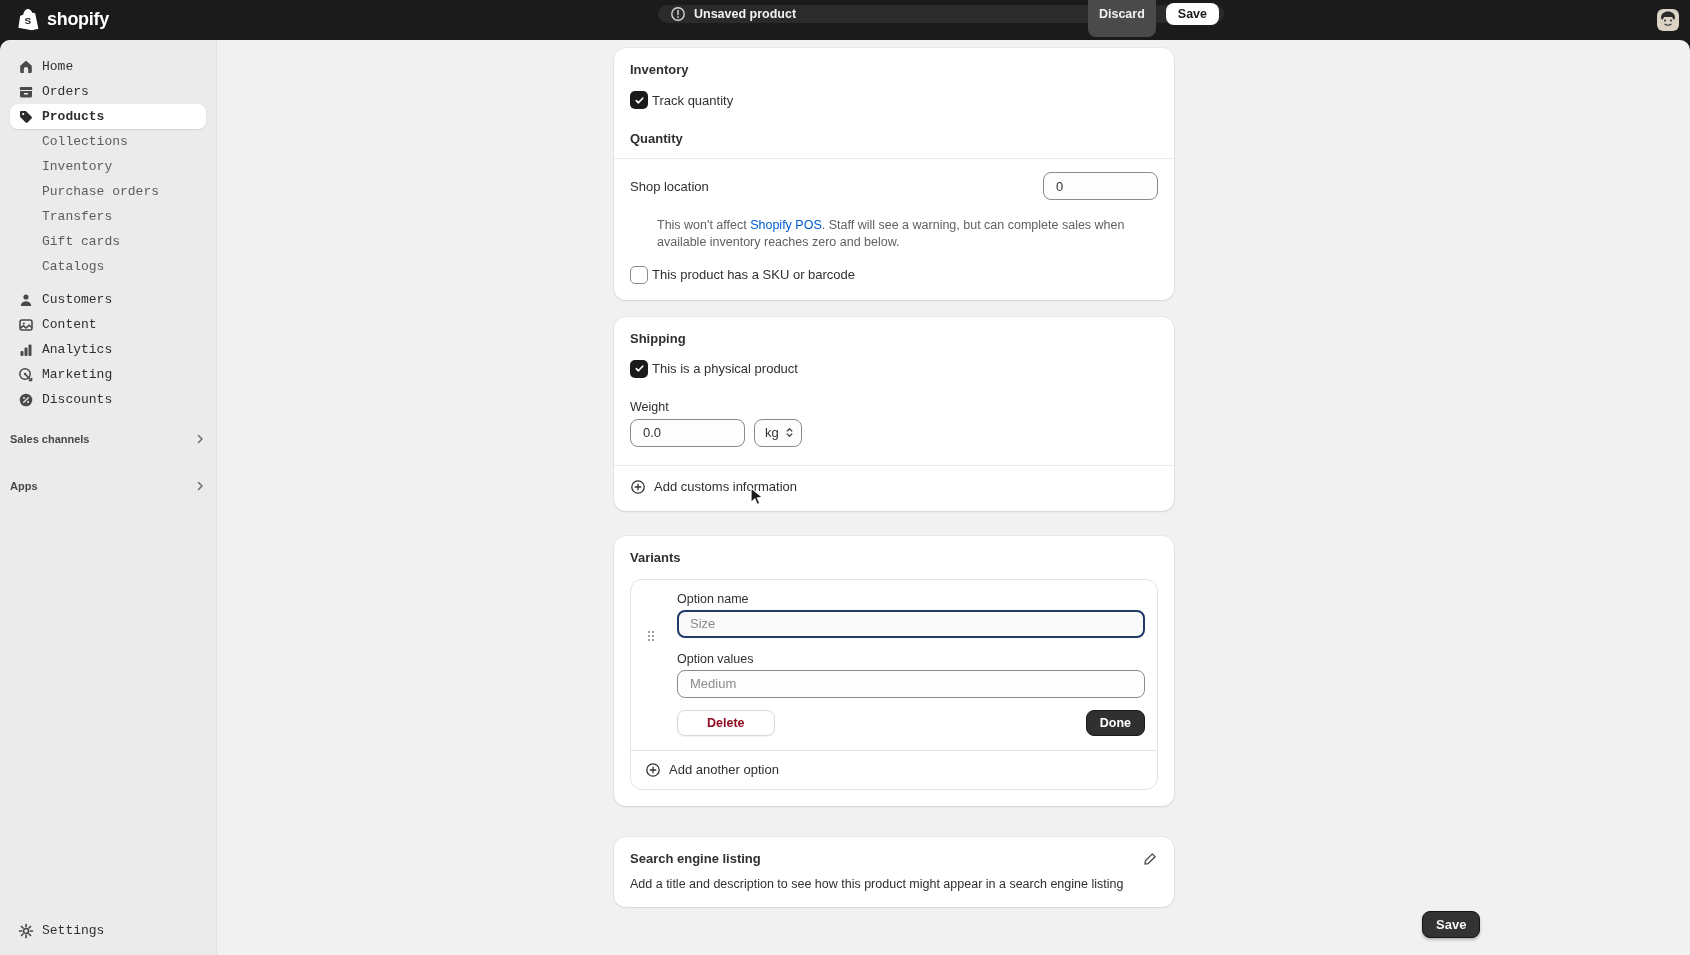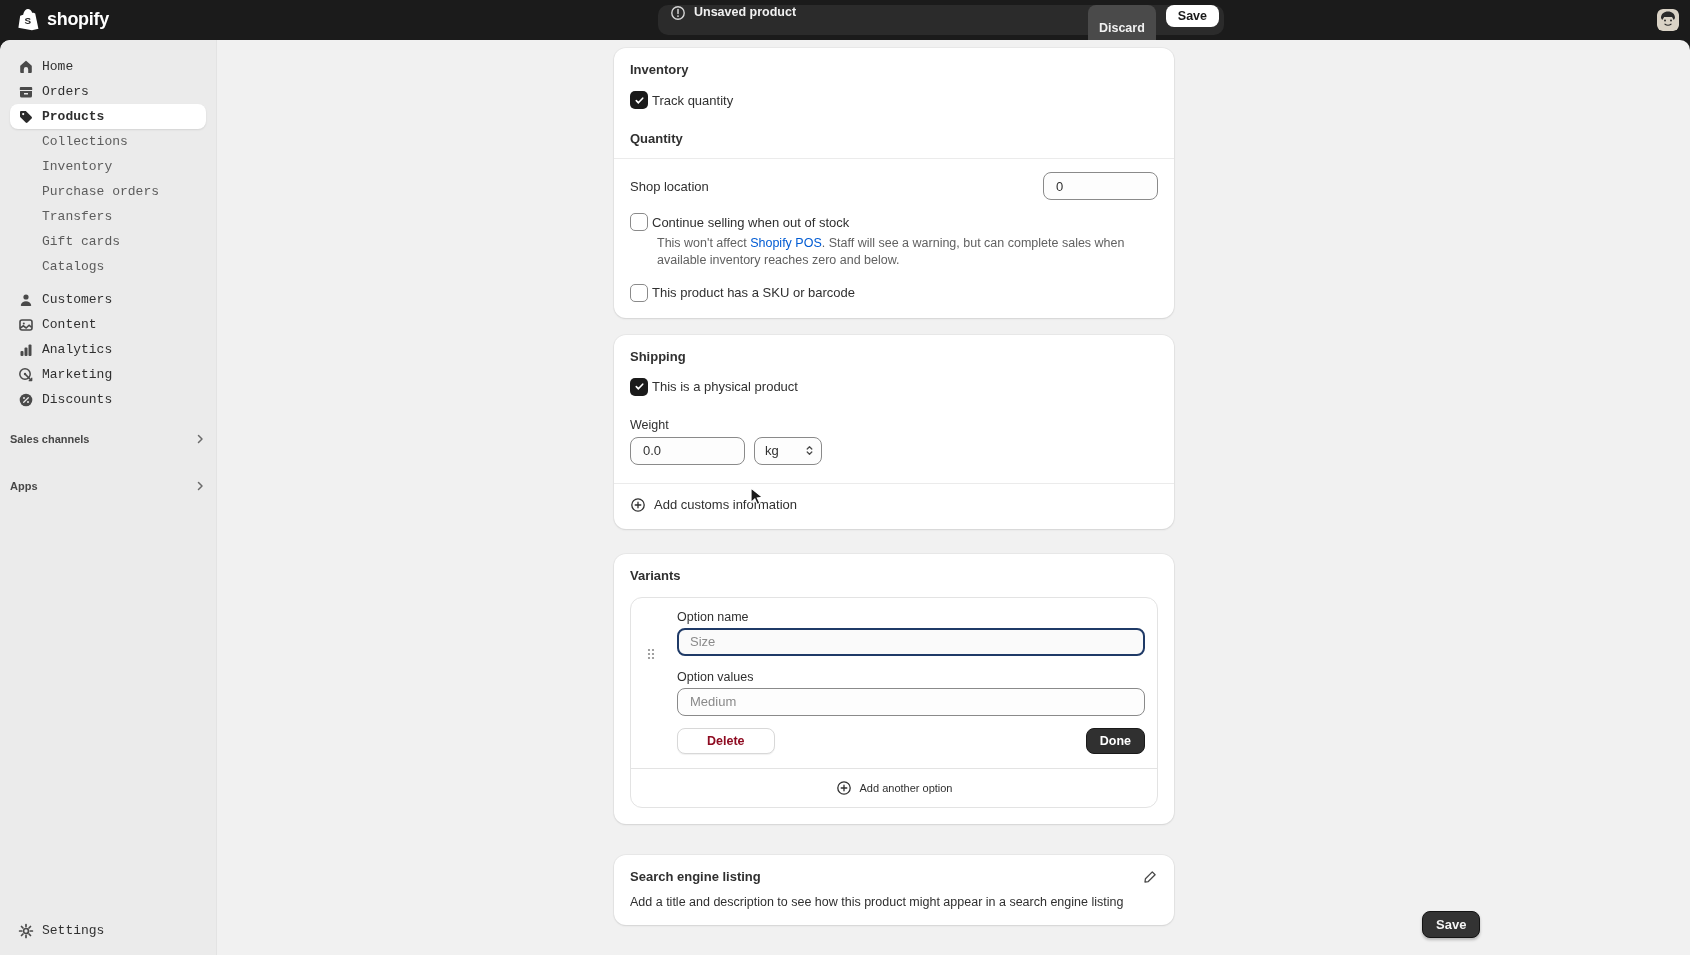--- a/index.html
+++ b/index.html
@@ -7,22 +7,22 @@
   body {
     position:relative; background:#1b1b1b;
     font-family:"Liberation Sans","DejaVu Sans",sans-serif;
     color:#303030;
   }
   
   .topbar { position:absolute; top:0; left:0; right:0; height:40px; background:#1b1b1b; }
   .brand { position:absolute; left:16px; top:7px; display:flex; align-items:center; gap:6px; }
   .brand-word { color:#fff; font-size:18px; font-weight:700; letter-spacing:-.3px; }
   .status-pill {
-    position:absolute; left:658px; top:5px; width:566px; height:30px;
-    background:#2b2b2b; border-radius:10px; display:flex; align-items:flex-start;
+    position:absolute; left:658px; top:5px; width:566px; height:18px;
+    background:#2b2b2b; border-radius:10px; display:flex; align-items:center;
     padding:0 5px 0 12px; gap:8px;
   }
   .status-text { color:#f1f1f1; font-size:12.5px; font-weight:600; }
   .pill-spacer { flex:1; }
   .btn-discard {
     background:#4a4a4a; color:#f1f1f1; border:none; border-radius:8px;
     font:600 12.5px "Liberation Sans",sans-serif; padding:16px 11px; cursor:pointer;
   }
   .btn-save-top {
     background:#ffffff; color:#1a1a1a; border:none; border-radius:8px;
@@ -72,21 +72,21 @@
   .field-label-sm { font-size:12.5px; color:#303030; }
   .help-text { font-size:12.5px; line-height:1.38; color:#616161; max-width:476px; margin:4px 0 0 27px; }
   .link { color:#005bd3; text-decoration:none; cursor:pointer; }
   .text-input {
     height:28px; border:1px solid #8a8a8a; border-radius:8px; padding:0 12px;
     font:13px "Liberation Sans",sans-serif; color:#303030; background:#fdfdfd; outline:none;
   }
   .text-input::placeholder { color:#8a8a8a; }
   .w-qty { width:115px; }
   .unit-select {
-    width:68px; height:28px; border:1px solid #8a8a8a; border-radius:8px; background:#fdfdfd;
+    width:48px; height:28px; border:1px solid #8a8a8a; border-radius:8px; background:#fdfdfd;
     display:flex; align-items:center; justify-content:space-between; padding:0 6px 0 10px;
     font-size:13px; color:#303030; cursor:pointer;
   }
   .icon-link-row { display:flex; align-items:center; gap:8px; font-size:13px; color:#303030; cursor:pointer; }
   
   .inner-box { border:1px solid #e3e3e3; border-radius:12px; margin-top:14px; }
   .option-editor { position:relative; padding:12px 12px 14px 46px; }
   .drag-handle { position:absolute; left:15px; top:48px; cursor:grab; }
   .opt-input { display:block; width:100%; margin-top:4px; }
   .opt-input.focused { border:2px solid #1f3a67; padding:0 11px; background:#fafafa; }
@@ -96,21 +96,21 @@
     background:#fff; border:1px solid #d8d8d8; border-radius:8px; color:#8e0b21;
     font:600 12.5px "Liberation Sans",sans-serif; padding:5px 29px; cursor:pointer;
     box-shadow:0 1px 1px rgba(0,0,0,.06);
   }
   .btn-done {
     background:#303030; border:1px solid #1a1a1a; border-radius:8px; color:#fff;
     font:600 12.5px "Liberation Sans",sans-serif; padding:5px 13px; cursor:pointer;
   }
   .add-row {
     border-top:1px solid #e3e3e3; padding:11px 14px; display:flex; align-items:center; gap:8px;
-    font-size:11px; font-weight:500; color:#303030; cursor:pointer;justify-content:center;
+    font-size:13px; font-weight:500; color:#303030; cursor:pointer;
   }
   .seo-desc { margin-top:11px; font-size:12.5px; color:#303030; white-space:nowrap; }
   .gap17 { height:17px; } .gap25 { height:25px; } .gap31 { height:31px; }
   .mt12 { margin-top:12px; } .mt14 { margin-top:14px; } .mt22 { margin-top:22px; }
   .mt18 { margin-top:18px; }
   .py12 { padding:13px 0; }
   .weight-row { display:flex; gap:9px; margin-top:5px; }
   .customs-row { padding-top:13px; }
   
   .footer-save {
@@ -304,24 +304,20 @@
 
       <h3 class="card-title mt22">Quantity</h3>
 
       <div class="divider mt12"></div>
 
       <div class="row-between py12">
         <span class="cb-label">Shop location</span>
         <input class="text-input w-qty" type="text" value="0" style="">
       </div>
 
-      <div class="checkbox-row">
-        <span class="cb unchecked"></span>
-        <span class="cb-label">Continue selling when out of stock</span>
-      </div>
       <p class="help-text"><span>This won't affect </span><a class="link">Shopify POS</a><span>. Staff will see a warning, but can complete sales when available inventory reaches zero and below.</span></p>
 
       <div class="checkbox-row mt14">
         <span class="cb unchecked"></span>
         <span class="cb-label">This product has a SKU or barcode</span>
       </div>
     </section>
 
     <div class="gap17"></div>
 

